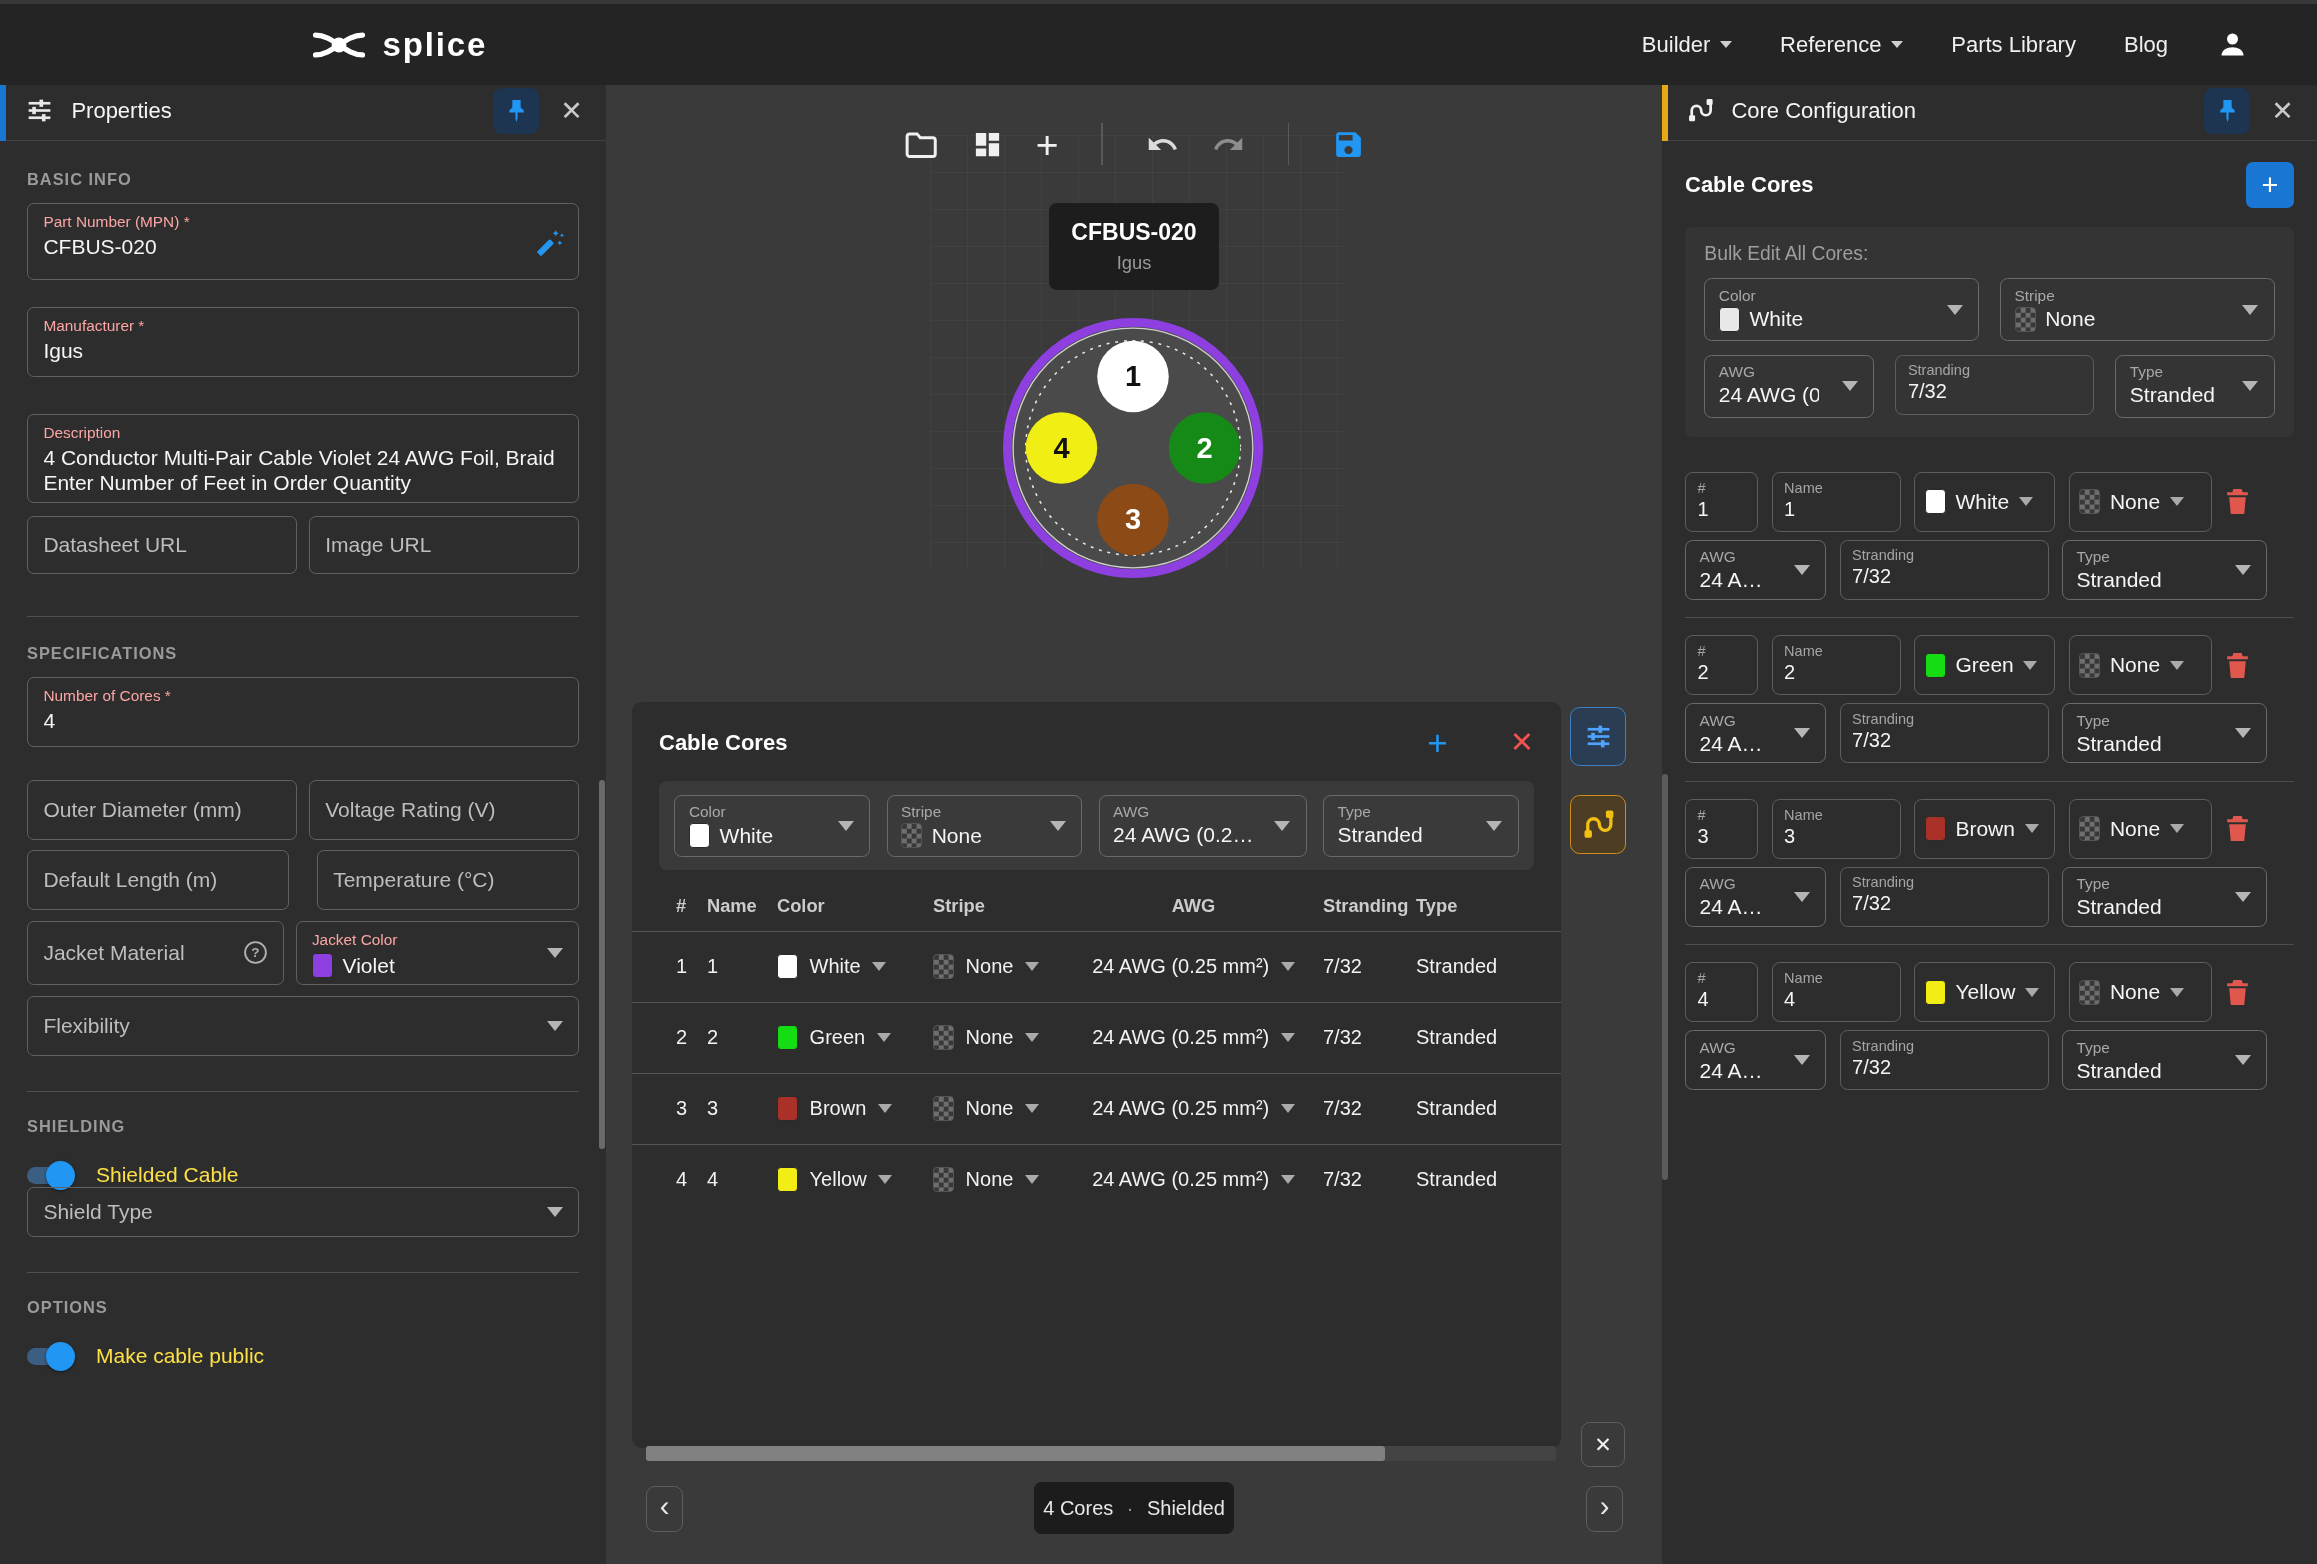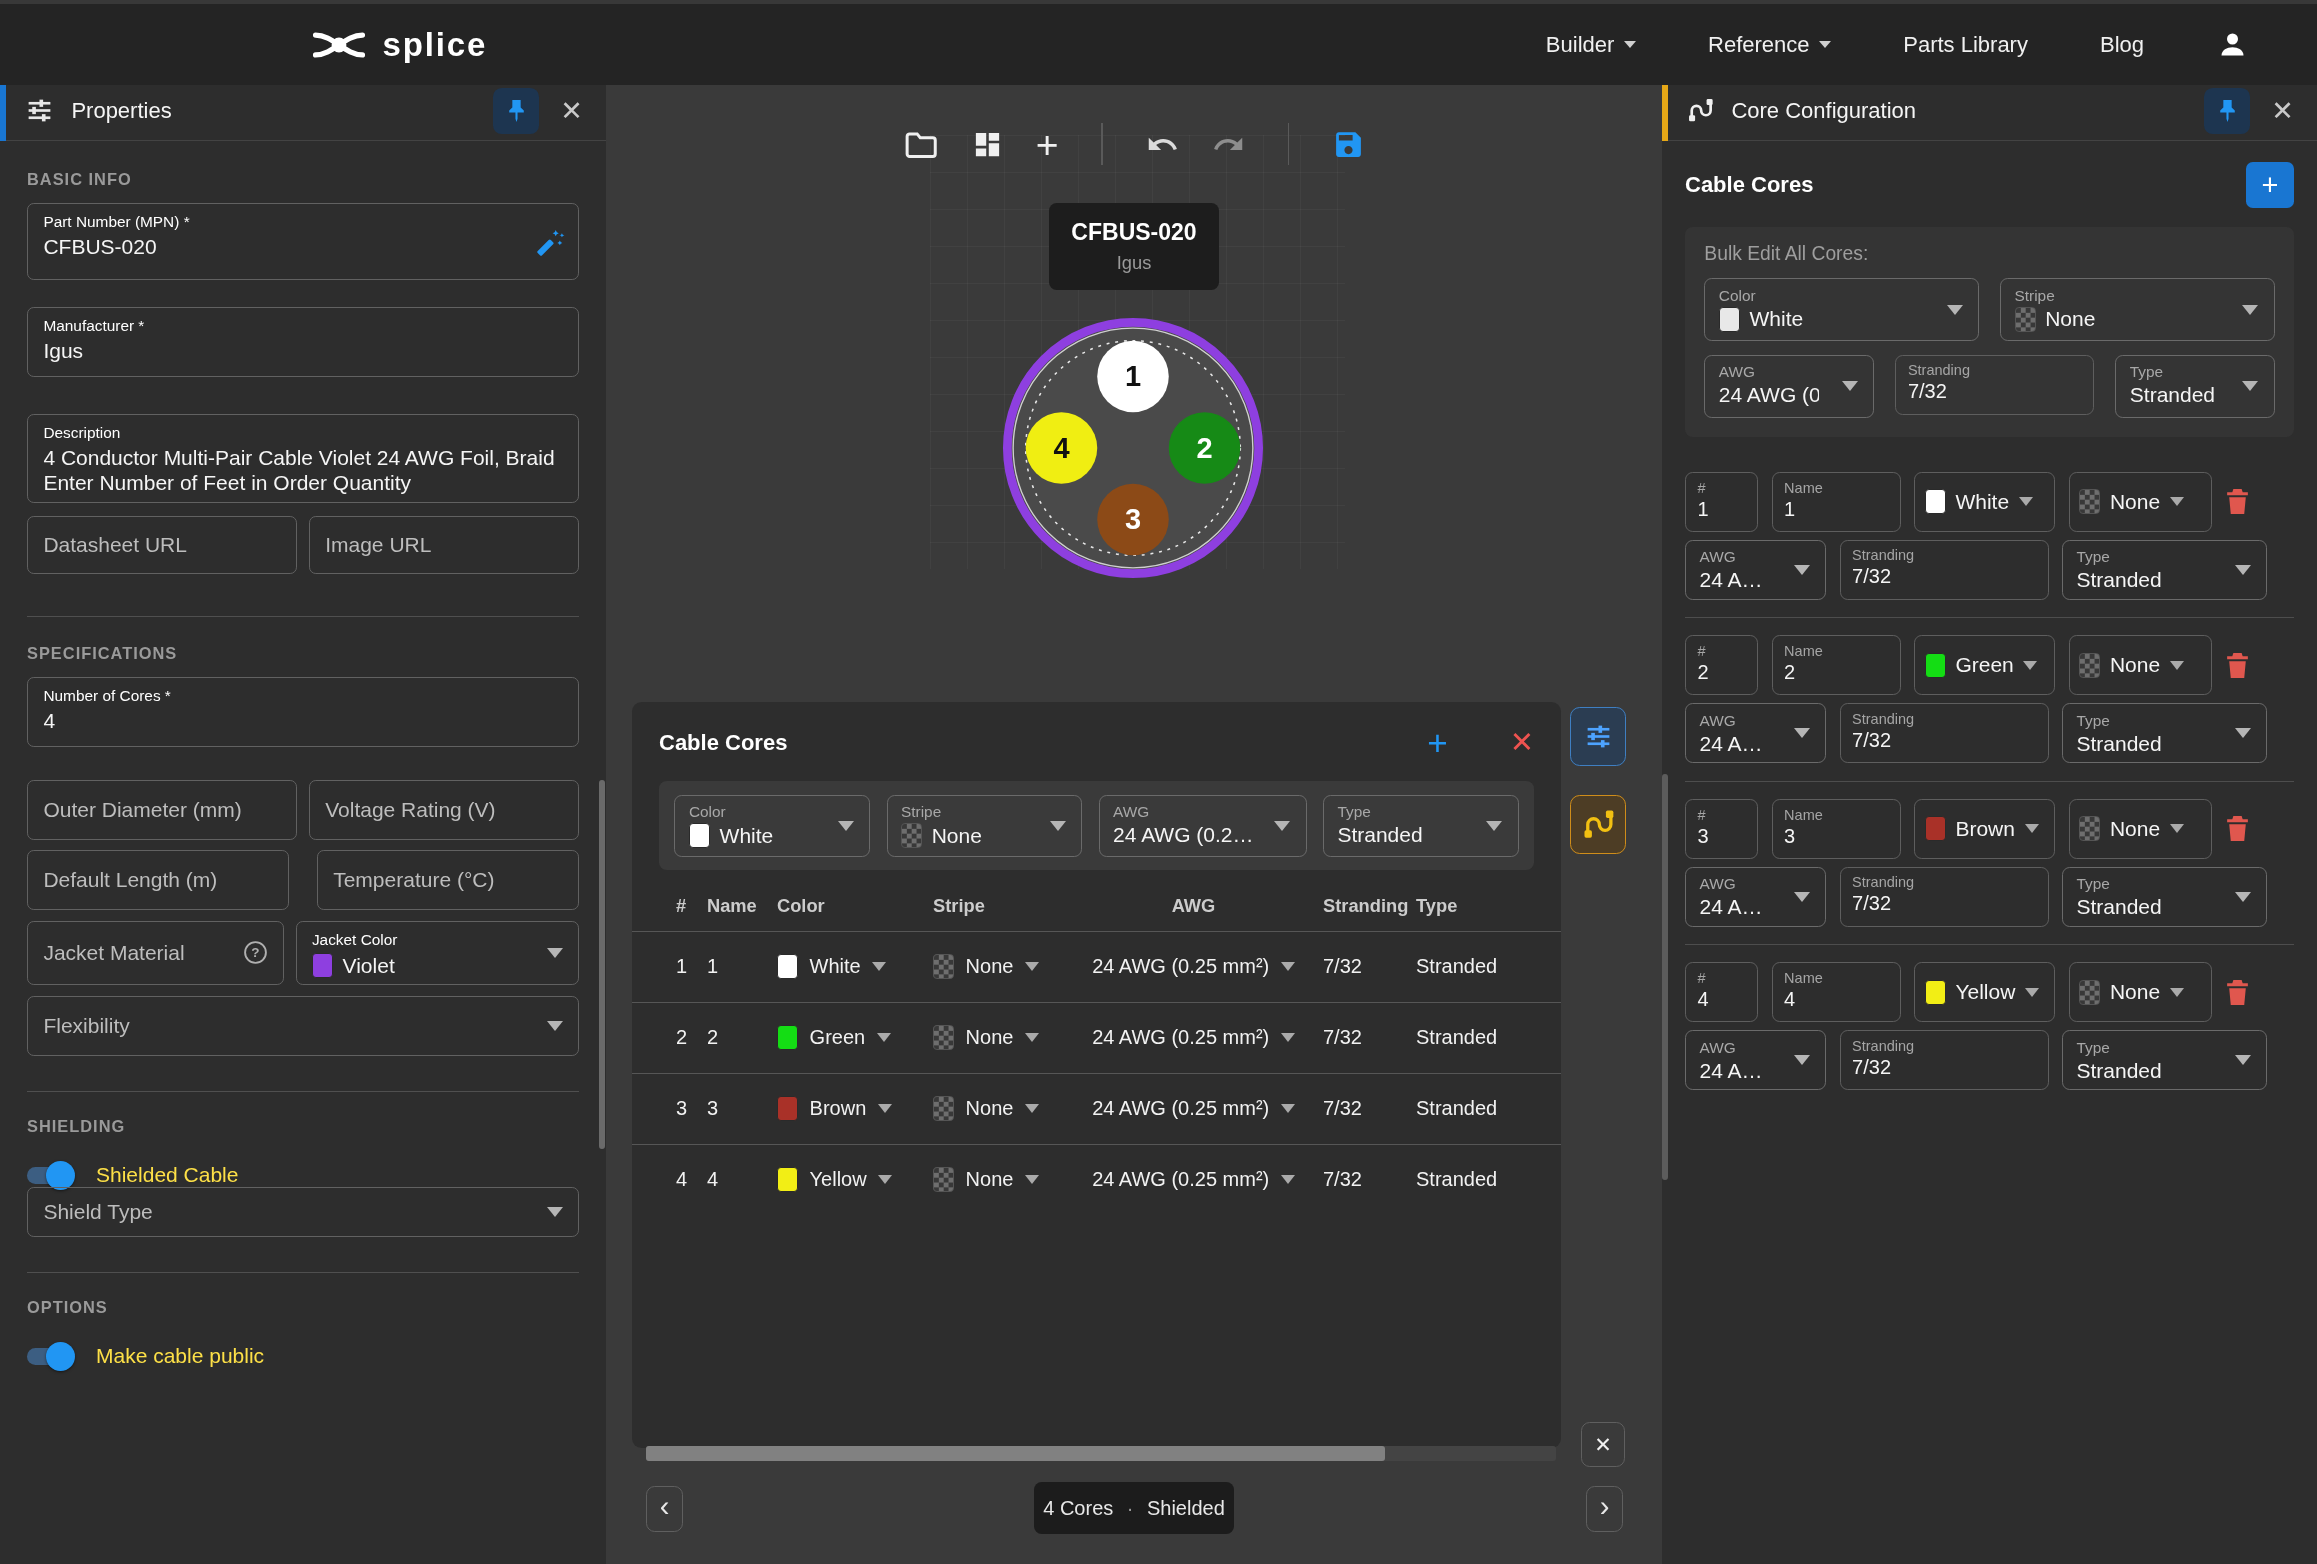--- a/index.html
+++ b/index.html
@@ -4,21 +4,21 @@
 <style>
   * { margin:0; padding:0; box-sizing:border-box; }
   html,body { width:2317px; height:1564px; overflow:hidden; background:#383838;
     font-family:"Liberation Sans", sans-serif; color:#eee; }
 
   
   .topnav { position:absolute; left:0; top:4px; width:2317px; height:81px; background:#242424;
     display:flex; align-items:center; z-index:30; }
   .logo { display:flex; align-items:center; gap:15.4px; margin-left:311px; }
   .logo-text { font-size:33px; font-weight:bold; color:#fff; letter-spacing:1.9px; }
-  .nav-items { margin-left:auto; margin-right:68px; display:flex; align-items:center; gap:72px; }
+  .nav-items { margin-left:auto; margin-right:68px; display:flex; align-items:center; gap:48px; }
   .nav-item { font-size:22px; color:#f0f0f0; display:flex; align-items:center; gap:9.7px; cursor:pointer; }
   .caret { width:0; height:0; border-left:6.8px solid transparent; border-right:6.8px solid transparent;
     border-top:7.7px solid #cfcfcf; }
 
   
   .panel { position:absolute; top:81px; bottom:0; background:#2d2d2d; z-index:20; }
   .panel-header { height:60px; display:flex; align-items:center; border-bottom:1px solid #434343;
     position:relative; padding:0 17.4px 0 25px; }
   .panel-title { font-size:22px; color:#f5f5f5; margin-left:17.4px; }
   .pin-btn { width:46px; height:46px; border-radius:8.7px; background:#1d3550; display:flex;
@@ -27,21 +27,21 @@
   .edge-strip { position:absolute; left:0; top:0; width:5.8px; height:60px; }
 
   .left-panel { left:0; width:606px; }
   .right-panel { right:0; width:655px; }
 
   .panel-content { padding:0 27px; position:relative; }
   .section-label { font-size:16.4px; font-weight:bold; color:#9a9a9a; letter-spacing:1px; }
   .hr { border-top:1px solid #4f4f4f; }
 
   .field { border:1px solid #616161; border-radius:6.8px; padding:9.7px 15.4px; position:relative; }
-  .field .flabel { font-size:15.4px; color:#ffffff; margin-bottom:3.9px; }
+  .field .flabel { font-size:15.4px; color:#fca5a5; margin-bottom:3.9px; }
   .field .fvalue { font-size:21px; color:#f5f5f5; }
   .ph-field { border:1px solid #616161; border-radius:6.8px; display:flex; align-items:center;
     padding:0 15.4px; position:relative; }
   .ph-text { font-size:21px; color:#bdbdbd; }
   .row2 { display:flex; gap:11.6px;border-radius:12px; }
   .dd-caret { width:0; height:0; border-left:8.7px solid transparent; border-right:8.7px solid transparent;
     border-top:10.6px solid #b5b5b5; position:absolute; right:15.4px; top:50%; margin-top:-4.8px; }
 
   .toggle-row { display:flex; align-items:center; gap:25px; }
   .toggle { position:relative; width:44px; height:17.4px; border-radius:8.7px; background:#3c5e82; cursor:pointer; }

